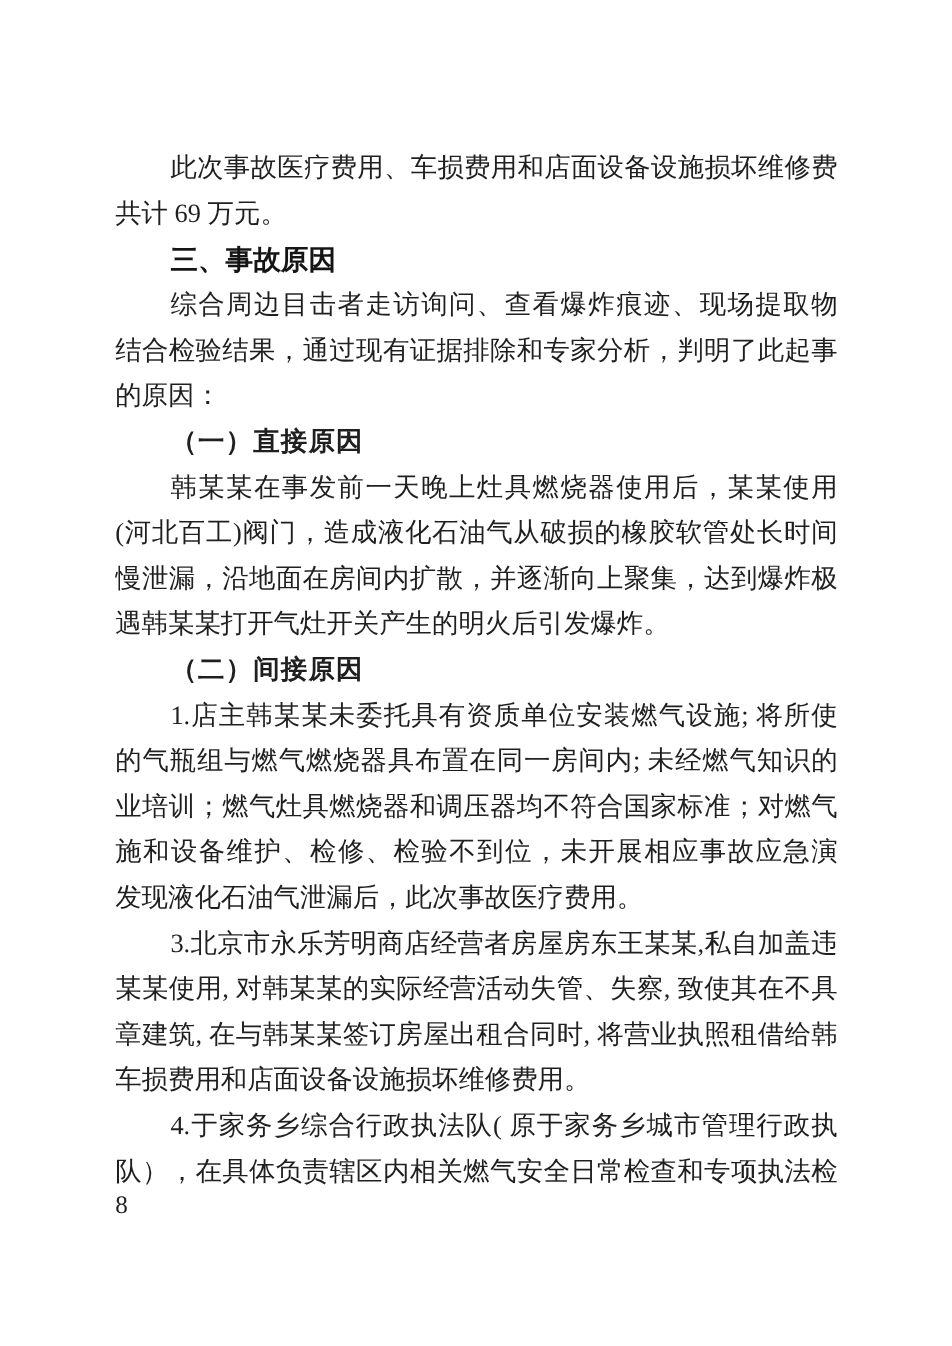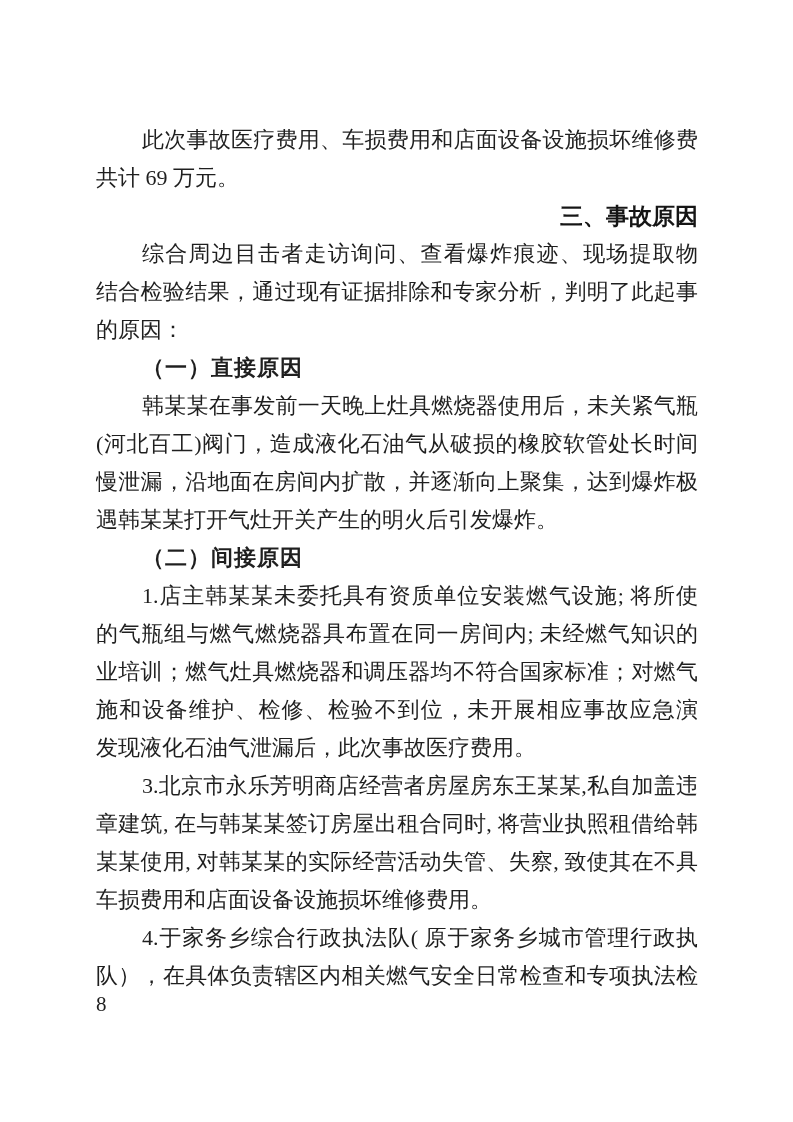--- a/index.html
+++ b/index.html
@@ -31,21 +31,20 @@
     text-align: justify;
     text-align-last: justify;
     text-justify: inter-character;
   }
   .indent { padding-left: 46px; }
   .heading {
     font-family: "Liberation Sans", "DejaVu Sans", sans-serif;
     font-weight: 700;
     font-size: 23px;
     color: #151515;
-    text-align: right;
   }
   .subheading {
     font-weight: 600;
     letter-spacing: 1px;
   }
   .pagenum {
     position: absolute;
     left: 96px;
     top: 990px;
     font-size: 21px;
@@ -64,36 +63,36 @@
     <div class="line">共计 69 万元。</div>
 
     <div class="line heading indent">三、事故原因</div>
 
     <div class="line fill indent">综合周边目击者走访询问、查看爆炸痕迹、现场提取物证，</div>
     <div class="line fill">结合检验结果，通过现有证据排除和专家分析，判明了此起事故</div>
     <div class="line">的原因：</div>
 
     <div class="line subheading indent">（一）直接原因</div>
 
-    <div class="line fill indent">韩某某在事发前一天晚上灶具燃烧器使用后，未关紧气瓶</div>
+    <div class="line fill indent">韩某某在事发前一天晚上灶具燃烧器使用后，某某使用</div>
     <div class="line fill">(河北百工)阀门，造成液化石油气从破损的橡胶软管处长时间缓</div>
     <div class="line fill">慢泄漏，沿地面在房间内扩散，并逐渐向上聚集，达到爆炸极限，</div>
     <div class="line">遇韩某某打开气灶开关产生的明火后引发爆炸。</div>
 
     <div class="line subheading indent">（二）间接原因</div>
 
     <div class="line fill indent">1.店主韩某某未委托具有资质单位安装燃气设施; 将所使用</div>
     <div class="line fill">的气瓶组与燃气燃烧器具布置在同一房间内; 未经燃气知识的专</div>
     <div class="line fill">业培训；燃气灶具燃烧器和调压器均不符合国家标准；对燃气设</div>
     <div class="line fill">施和设备维护、检修、检验不到位，未开展相应事故应急演练，</div>
     <div class="line">发现液化石油气泄漏后，此次事故医疗费用。</div>
 
     <div class="line fill indent">3.北京市永乐芳明商店经营者房屋房东王某某,私自加盖违</div>
+    <div class="line fill">某某使用, 对韩某某的实际经营活动失管、失察, 致使其在不具</div>
     <div class="line fill">章建筑, 在与韩某某签订房屋出租合同时, 将营业执照租借给韩</div>
-    <div class="line fill">某某使用, 对韩某某的实际经营活动失管、失察, 致使其在不具</div>
     <div class="line">车损费用和店面设备设施损坏维修费用。</div>
 
     <div class="line fill indent">4.于家务乡综合行政执法队( 原于家务乡城市管理行政执法</div>
     <div class="line fill">队），在具体负责辖区内相关燃气安全日常检查和专项执法检查</div>
 
   </div>
 
   <div class="pagenum">8</div>
 </div>
 

